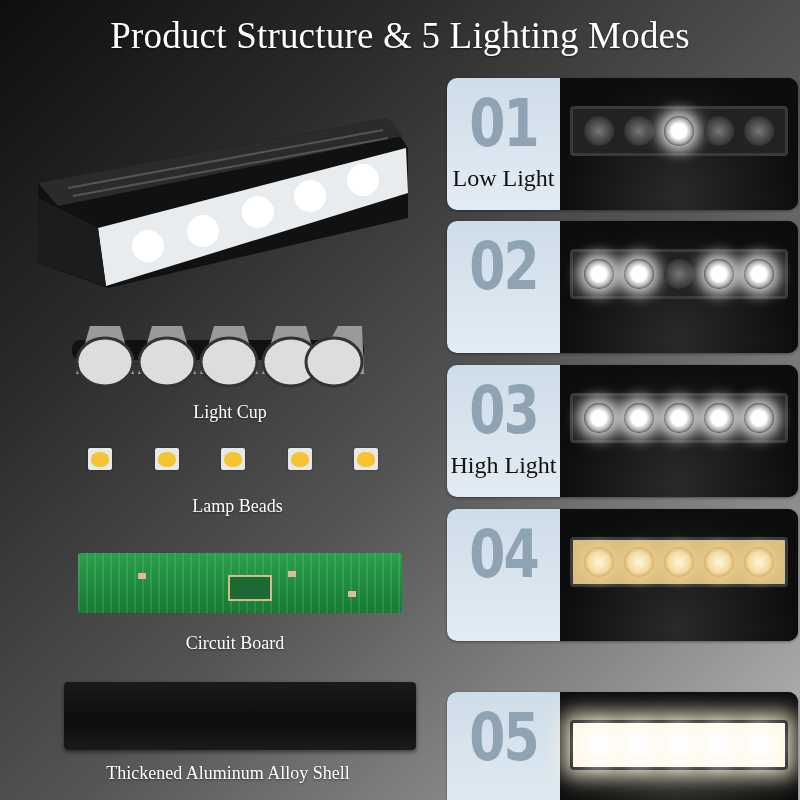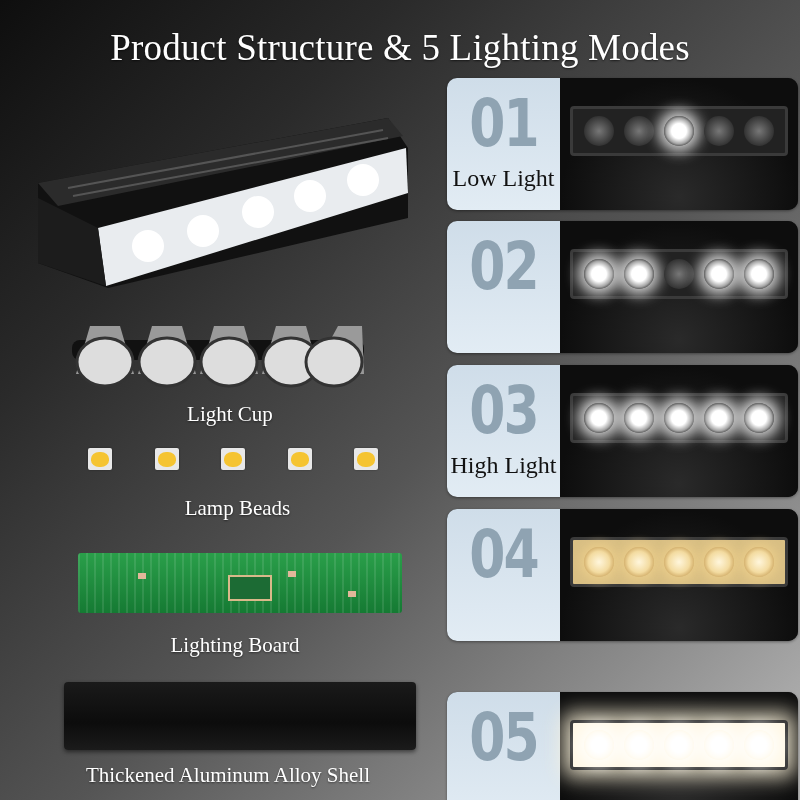--- a/index.html
+++ b/index.html
@@ -1,22 +1,22 @@
 <!DOCTYPE html>
 <html><head>
 <meta charset="utf-8">
 <style>
   html,body{margin:0;padding:0;}
   body{width:800px;height:800px;overflow:hidden;position:relative;
     background:linear-gradient(135deg,#0e0e0e 0%,#2a2a2a 25%,#555 55%,#8a8a8a 80%,#b9b9b9 100%);
     font-family:"Liberation Serif","DejaVu Serif",serif;}
-  .title{position:absolute;left:0;top:14px;width:800px;text-align:center;color:#fff;font-size:37px;letter-spacing:0.2px;text-shadow:0 1px 2px rgba(0,0,0,.6);margin-top:12px;}
+  .title{position:absolute;left:0;top:14px;width:800px;text-align:center;color:#fff;font-size:37px;letter-spacing:0.2px;text-shadow:0 1px 2px rgba(0,0,0,.6);}
   
   .bar-main{position:absolute;left:28px;top:88px;width:385px;height:200px;}
-  .part-label{position:absolute;color:#fff;font-size:21px;text-align:center;text-shadow:0 1px 2px rgba(0,0,0,.5);}
+  .part-label{position:absolute;color:#fff;font-size:18px;text-align:center;text-shadow:0 1px 2px rgba(0,0,0,.5);}
   .cups{position:absolute;left:72px;top:322px;width:292px;height:70px;}
   .beads{position:absolute;left:88px;top:448px;width:290px;height:30px;display:flex;justify-content:space-between;}
   .bead{width:24px;height:22px;background:#e8e8e8;border-radius:2px;display:flex;align-items:center;justify-content:center;box-shadow:0 0 2px rgba(0,0,0,.4);}
   .bead i{display:block;width:18px;height:15px;background:#f5c431;border-radius:45%;}
   .pcb{position:absolute;left:78px;top:553px;width:324px;height:60px;background:#1f8f3e;border-radius:3px;overflow:hidden;
     background-image:repeating-linear-gradient(90deg,rgba(255,255,255,.10) 0 2px,transparent 2px 8px),linear-gradient(#2a9f4a,#157a33);}
   .pcb .chip{position:absolute;left:150px;top:22px;width:40px;height:22px;background:#1c6b34;border:2px solid #d9b98a;}
   .pcb .pad{position:absolute;width:8px;height:6px;background:#e2b79a;}
   .shell{position:absolute;left:64px;top:682px;width:352px;height:68px;background:linear-gradient(#1a1a1a,#0c0c0c 60%,#1b1b1b);border-radius:4px;box-shadow:0 2px 4px rgba(0,0,0,.5);}
   
@@ -88,21 +88,21 @@
     </div>
 </div>
 <div class="part-label" style="left:130px;top:496px;width:215px;">Lamp Beads</div>
 
 <div class="pcb">
   <div class="chip"></div>
   <div class="pad" style="left:210px;top:18px"></div>
   <div class="pad" style="left:270px;top:38px"></div>
   <div class="pad" style="left:60px;top:20px"></div>
 </div>
-<div class="part-label" style="left:130px;top:633px;width:210px;">Lighting Board</div>
+<div class="part-label" style="left:130px;top:633px;width:210px;">Circuit Board</div>
 
 <div class="shell"></div>
 <div class="part-label" style="left:28px;top:763px;width:400px;text-align:center;">Thickened Aluminum Alloy Shell</div>
 
 <div class="card" style="top:78px">
   <div class="lbl"></div>
   <div class="num">01</div>
   <div class="mode">Low Light</div>
   <div class="photo">
     <div class="lamp">

